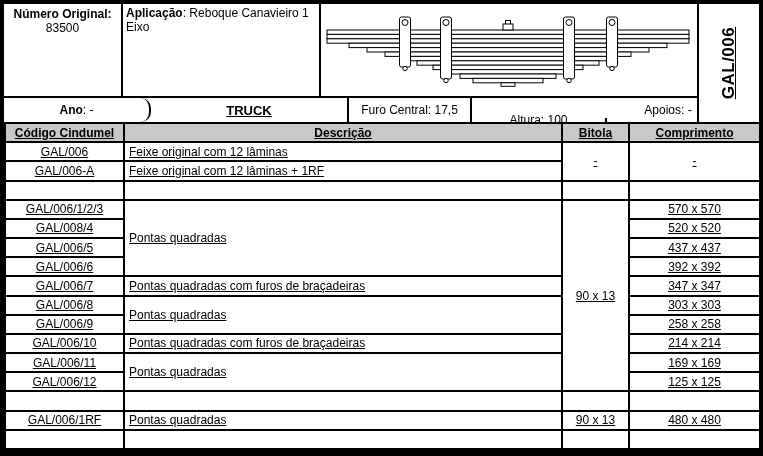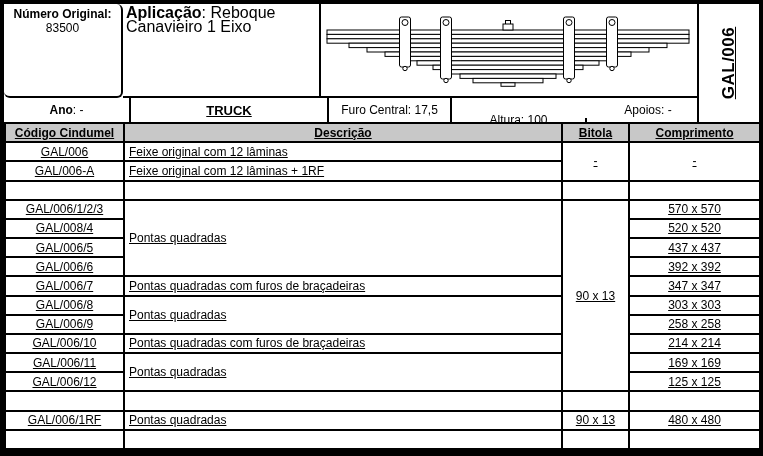--- a/index.html
+++ b/index.html
@@ -19,29 +19,28 @@
 
   
   .top-row { display: flex; height: 94px; }
   .c-numero {
     width: 119px;
     border-right: 2px solid #000;
     border-bottom: 2px solid #000;
     text-align: center;
     padding-top: 3px;
     font-size: 12px;
-    border-radius: 6px;
   }
   .c-numero .lbl { font-weight: bold; }
   .c-aplic {
     width: 198px;
     border-right: 2px solid #000;
     border-bottom: 2px solid #000;
     padding: 2px 3px;
-    font-size: 16px;
+    font-size: 12px;
     line-height: 14px;
   }
   .c-aplic .lbl { font-weight: bold; }
   .c-draw {
     width: 376px;
     border-bottom: 2px solid #000;
     display: flex;
     align-items: flex-start;
     justify-content: center;
   }
@@ -67,21 +66,21 @@
 
   
   .mid-row { display: flex; height: 24px; font-size: 12px; }
   .mid-row > div {
     border-right: 2px solid #000;
     display: flex;
     align-items: center;
     justify-content: center;
     white-space: nowrap;
   }
-  .c-ano    { width: 127px; }
+  .c-ano    { width: 147px; border-radius: 10px; }
   .c-truck  { width: 198px; }
   .c-furo   { width: 123px; }
   .c-altura { width: 135px; margin-top: 20px; }
   .c-apoios { width: 110px; border-right: none !important; margin-left: 6px; }
   .mid-spacer { flex: 1; border-right: none !important; }
   .bold { font-weight: bold; }
   .c-truck .lbl { font-weight: bold; text-decoration: underline; font-size: 13px; }
 
   
   table {

